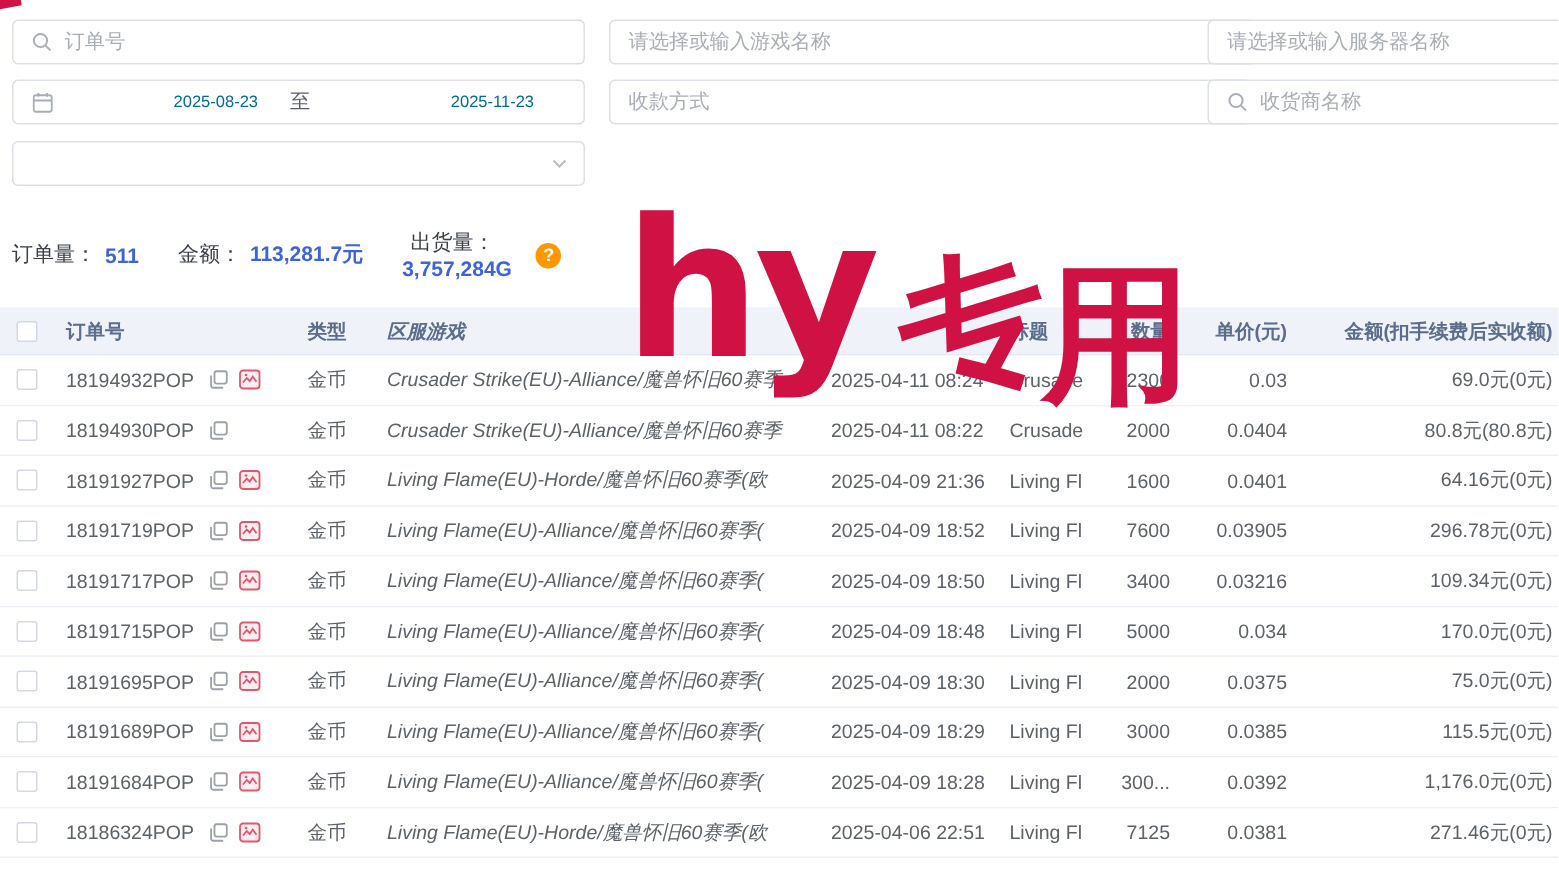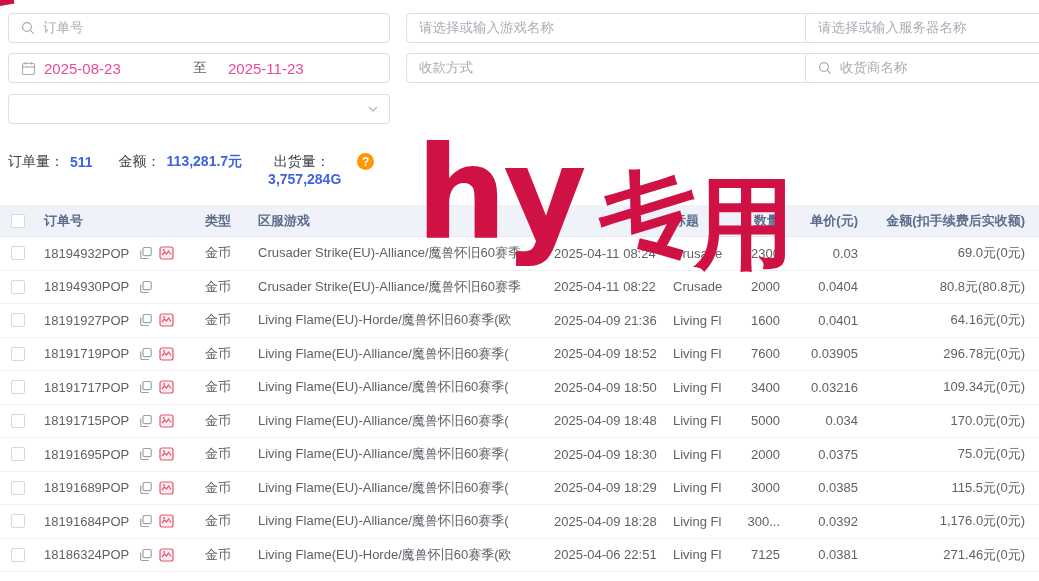--- a/index.html
+++ b/index.html
@@ -7,47 +7,47 @@
     font-family:"Liberation Sans","DejaVu Sans",sans-serif; }
   #app { position:relative; width:1039px; height:581px; background:#fff; }
 
   
   .field { position:absolute; height:30px; border:1px solid #dcdfe6; border-radius:4px;
     background:#fff; display:flex; align-items:center; font-size:13.5px; color:#a9adb5; }
   .field .ph { color:#a9adb5; white-space:nowrap; overflow:hidden; }
   .ficon { display:inline-flex; align-items:center; justify-content:center; margin:0 8px 0 12px; flex:0 0 auto; }
   .chev { position:absolute; right:10px; top:8px; }
   .daterange { justify-content:flex-start; }
-  .daterange .dval { color:#ec4899; font-size:15px; width:128px; text-align:left; }
+  .daterange .dval { color:#0369a1; font-size:11px; width:128px; text-align:right; }
   .daterange .sep { color:#5a5e66; width:56px; text-align:center; font-size:13.5px; }
 
   
-  .stats { position:absolute; left:8px; top:153px; display:flex; align-items:flex-start;
+  .stats { position:absolute; left:8px; top:153px; display:flex; align-items:center;
     font-size:14px; color:#3c4049; }
   .stats .grp { display:flex; align-items:center; margin-right:26px; }
   .stats .lbl { margin-right:6px; }
   .stats .v { color:#3d63dd; font-weight:600; }
   .qbadge { width:17px; height:17px; border-radius:50%; background:#ff9800; color:#fff;
     font-size:12px; font-weight:700; display:flex; align-items:center; justify-content:center; margin-left:2px; }
 
   
   .table { position:absolute; left:0; top:205px; width:1039px; font-size:13px; color:#5d6269; }
   .tr { display:flex; align-items:center; height:33.5px; border-bottom:1px solid #edf0f4; background:#fff; }
   .thead { background:#eff2f8; height:32px; border-bottom:1px solid #e4e9f0;
     color:#5c6d8c; font-weight:600; font-size:13px; }
   .td { flex:0 0 auto; display:flex; align-items:center; overflow:hidden; white-space:nowrap; height:100%; }
   .c0 { width:36px; justify-content:center; }
   .c1 { width:169px; padding-left:8px; }
   .c2 { width:53px; }
-  .c3 { width:289px; padding-right:6px; }
+  .c3 { width:289px; padding-right:6px;font-style:italic; }
   .c4 { width:126px; padding-left:7px; }
   .c5 { width:58px; }
   .c6 { width:57px; justify-content:flex-end; padding-right:8px; }
   .c7 { width:80px; justify-content:flex-end; padding-right:10px; }
-  .c8 { width:171px; justify-content:flex-end; padding-right:14px; }
+  .c8 { width:171px; justify-content:flex-end; padding-right:4px; }
   .cb { width:14px; height:14px; border:1px solid #d4d9e1; border-radius:2px; background:#fff; display:inline-block; }
   .ono { margin-right:10px; color:#5d6269; }
   .ic { display:inline-flex; align-items:center; margin-right:6px; cursor:pointer; }
 
   
   .wm { position:absolute; left:416px; top:130px; z-index:30; display:flex; align-items:flex-start;
     color:#d01143; font-weight:800; pointer-events:none;
     font-family:"DejaVu Sans","Liberation Sans",sans-serif; line-height:1; }
   .wm .wch { display:inline-block; }
   .wm .w0 { font-size:128px; }

